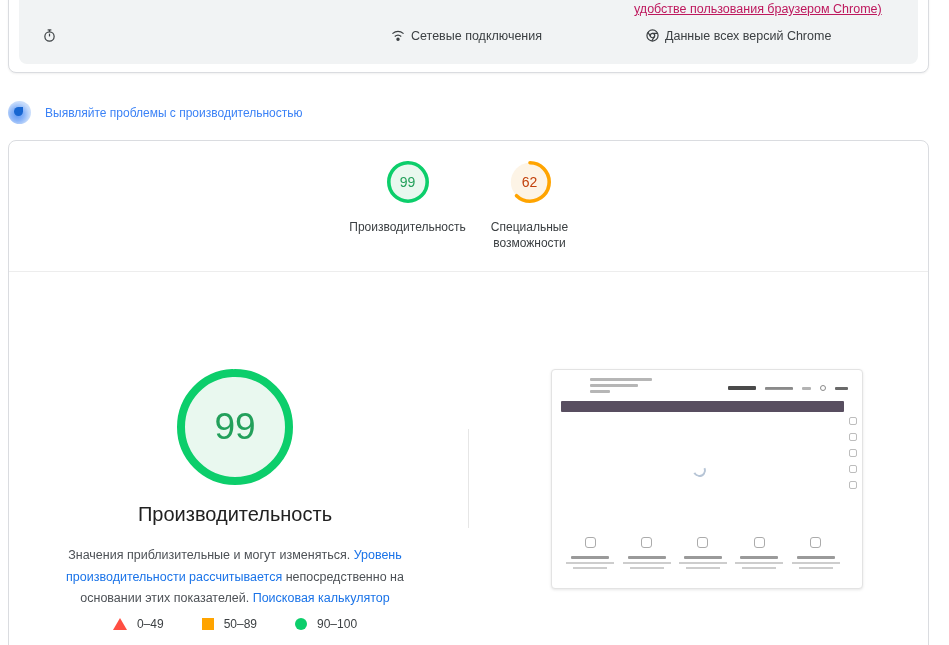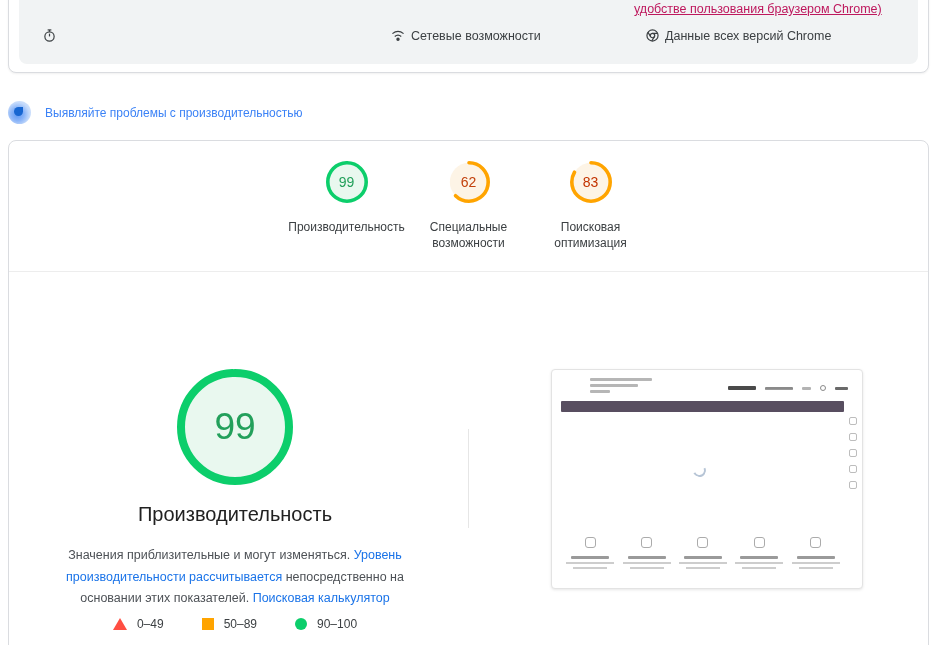--- a/index.html
+++ b/index.html
@@ -92,21 +92,21 @@
             <line x1="7" y1="8" x2="7" y2="5"></line>
             <line x1="5" y1="1" x2="9" y2="1"></line>
             <line x1="7" y1="1" x2="7" y2="3"></line>
           </svg>
       </div>
       <div class="info-item ii-2">
         <svg width="14" height="13" viewBox="0 0 14 14" class="icn">
             <path d="M1 5 Q7 0 13 5"></path>
             <path d="M3.5 8 Q7 5 10.5 8"></path>
             <circle cx="7" cy="11" r="1.2" fill="#3c4043"></circle>
-          </svg><span>Сетевые возможности</span>
+          </svg><span>Сетевые подключения</span>
       </div>
       <div class="info-item ii-3">
         <svg width="13" height="13" viewBox="0 0 14 14" class="icn">
             <circle cx="7" cy="7" r="6"></circle>
             <circle cx="7" cy="7" r="2.4"></circle>
             <path d="M7 4.6 L12.6 4.6 M5 8.2 L2 3.4 M9 8.2 L6.2 12.9"></path>
           </svg><span>Данные всех версий Chrome</span>
       </div>
     </div>
   </div>
@@ -128,27 +128,20 @@
             <circle cx="21" cy="21" r="19.2" fill="none" stroke="#0cce6b" stroke-width="3.6" stroke-linecap="round" stroke-dasharray="119.43078631886958 120.63715789784806" transform="rotate(-90 21 21)"></circle>
           </svg><span class="sg-num" style="color:#23a05b;font-size:14px">99</span></div>
       <div class="sg-label">Производительность</div>
     </div>
     <div class="sg">
       <div class="sg-ring"><svg width="42" height="42" viewBox="0 0 42 42">
             <circle cx="21" cy="21" r="19.2" fill="#fdf4e6"></circle>
             <circle cx="21" cy="21" r="19.2" fill="none" stroke="#ffa400" stroke-width="3.6" stroke-linecap="round" stroke-dasharray="74.7950378966658 120.63715789784806" transform="rotate(-90 21 21)"></circle>
           </svg><span class="sg-num" style="color:#c2410c;font-size:14px">62</span></div>
       <div class="sg-label">Специальные возможности</div>
-    </div>
-    <div class="sg">
-      <div class="sg-ring"><svg width="42" height="42" viewBox="0 0 42 42">
-            <circle cx="21" cy="21" r="19.2" fill="#fdf4e6"></circle>
-            <circle cx="21" cy="21" r="19.2" fill="none" stroke="#ffa400" stroke-width="3.6" stroke-linecap="round" stroke-dasharray="100.12884105521388 120.63715789784806" transform="rotate(-90 21 21)"></circle>
-          </svg><span class="sg-num" style="color:#c33300;font-size:14px">83</span></div>
-      <div class="sg-label">Поисковая оптимизация</div>
     </div>
   </div>
 
   <div class="hr"></div>
 
   <div class="perf">
     <div class="big-ring"><svg width="116" height="116" viewBox="0 0 116 116">
           <circle cx="58" cy="58" r="54" fill="#e9f8ef"></circle>
           <circle cx="58" cy="58" r="54" fill="none" stroke="#0cce6b" stroke-width="8" stroke-linecap="round" stroke-dasharray="335.89908652182066 339.29200658769764" transform="rotate(-90 58 58)"></circle>
         </svg><span class="sg-num" style="color:#23a05b;font-size:37px">99</span></div>

